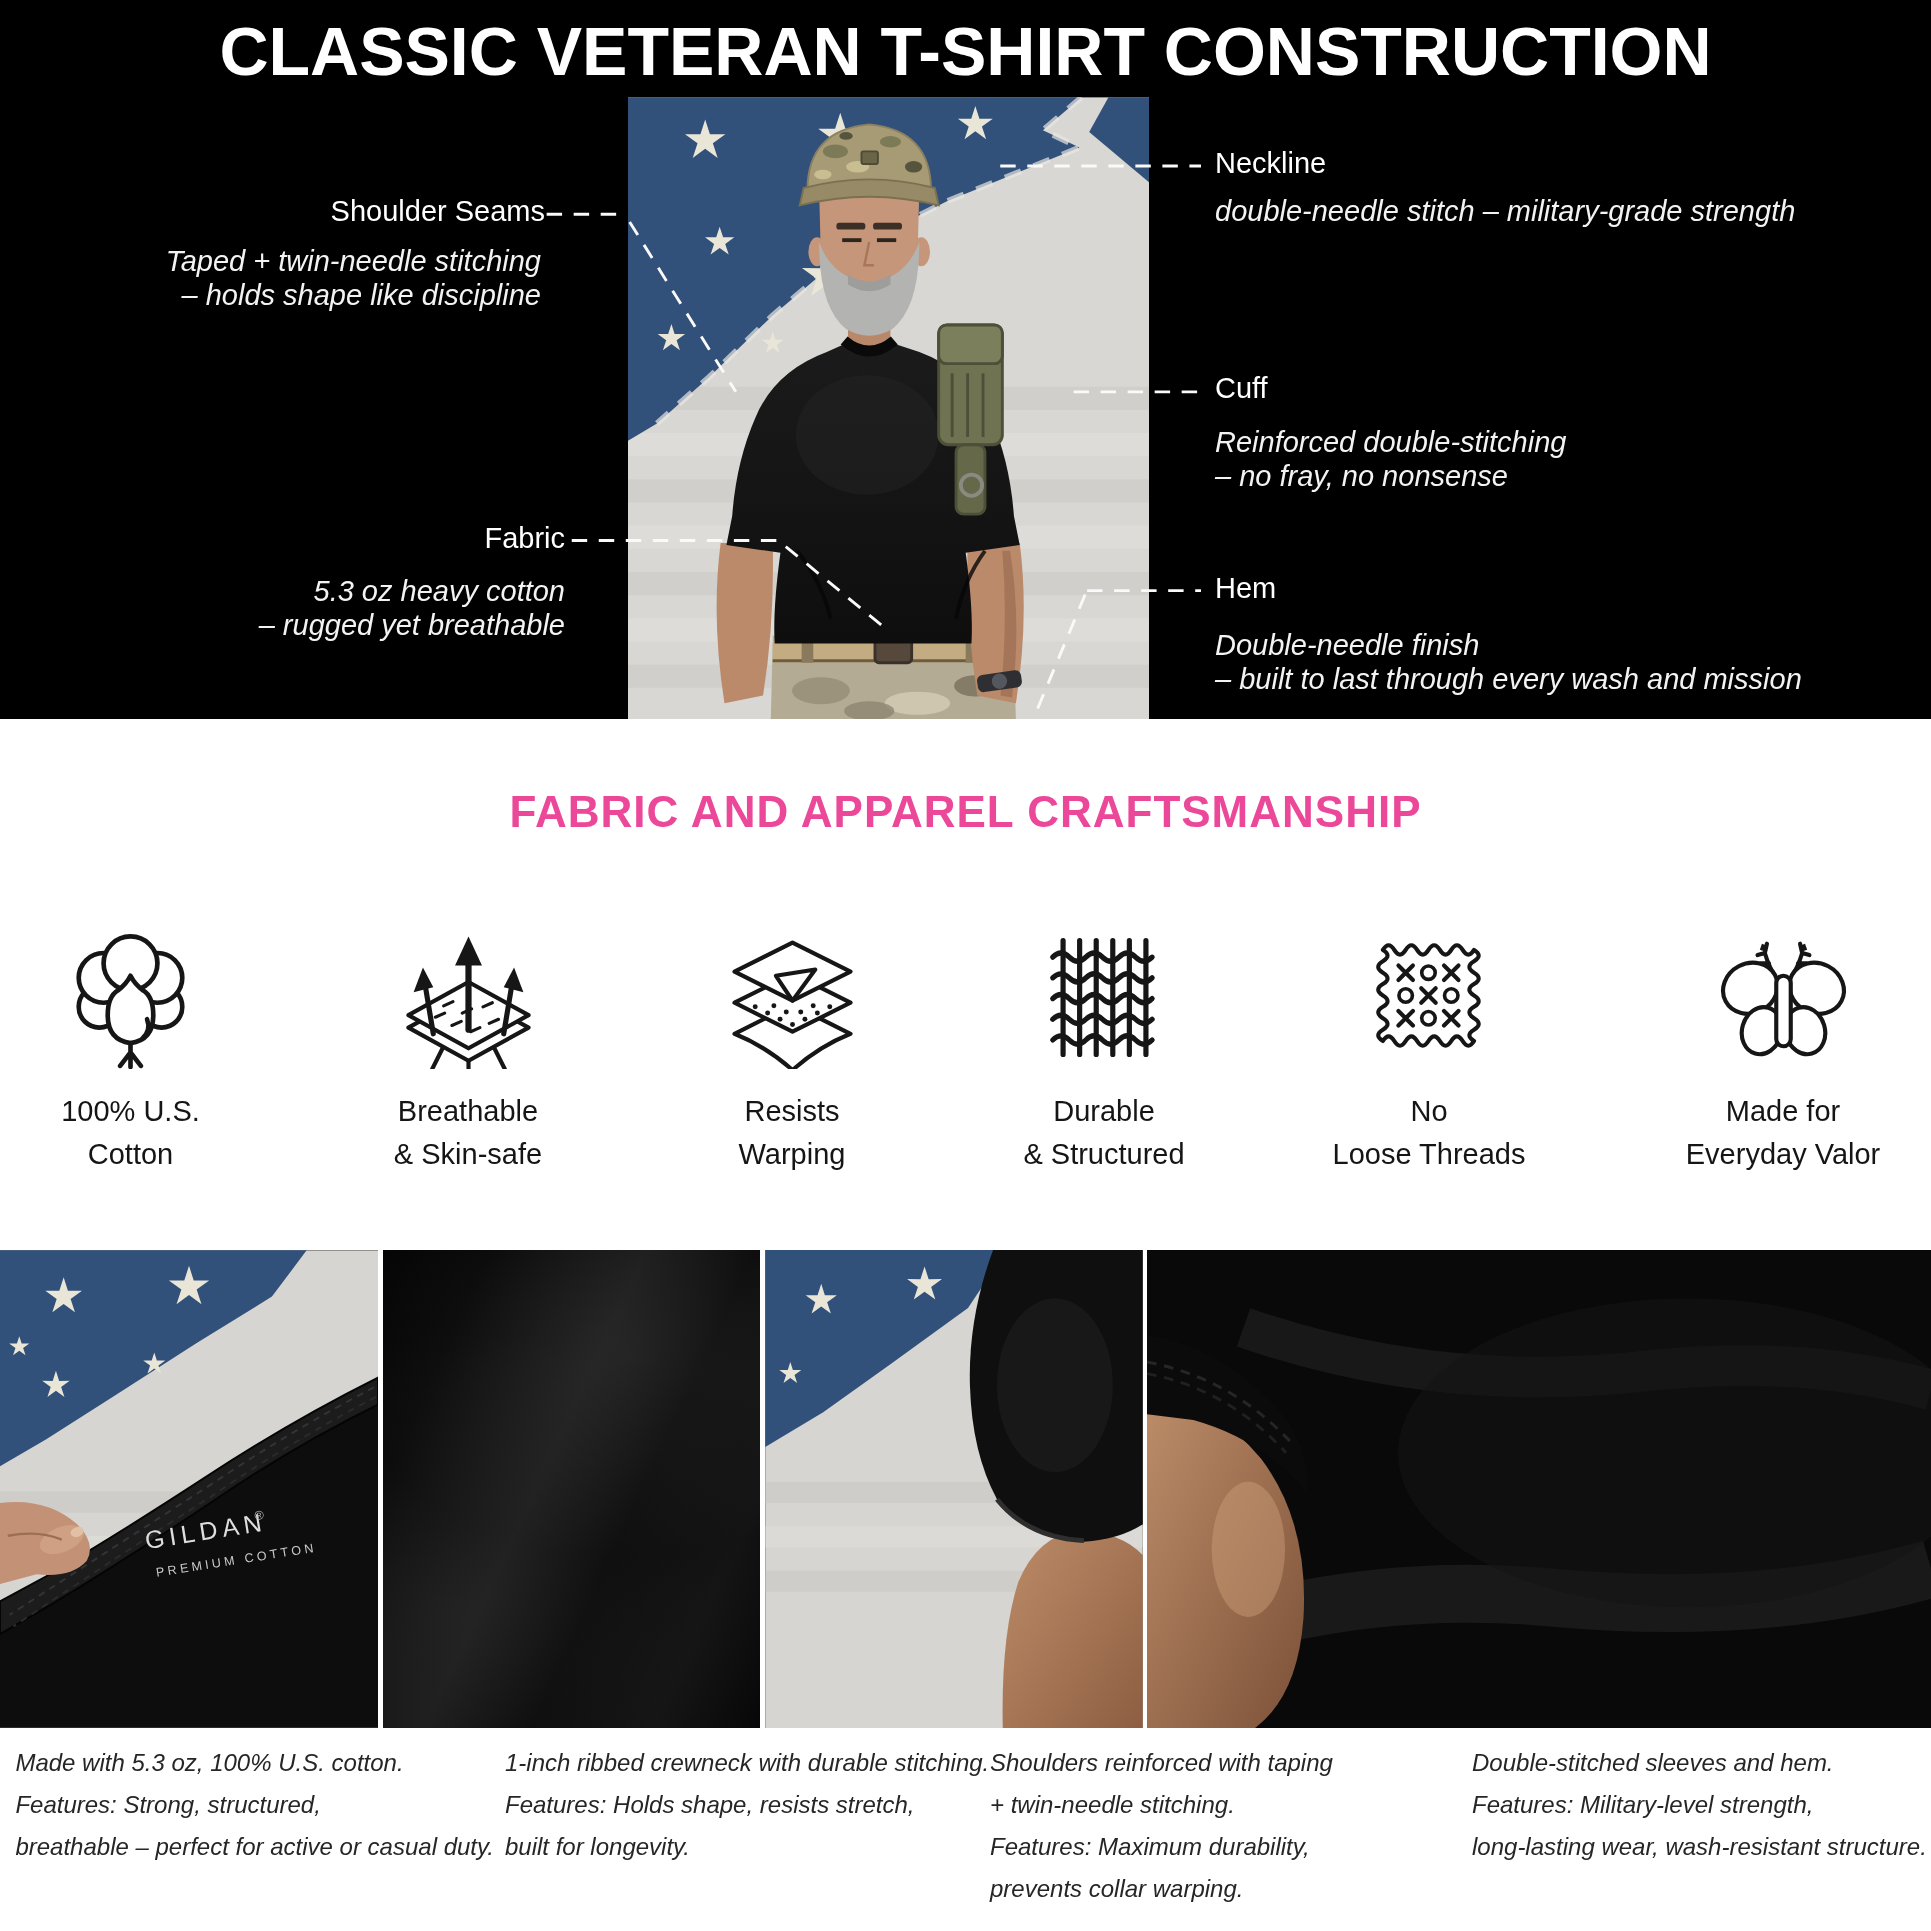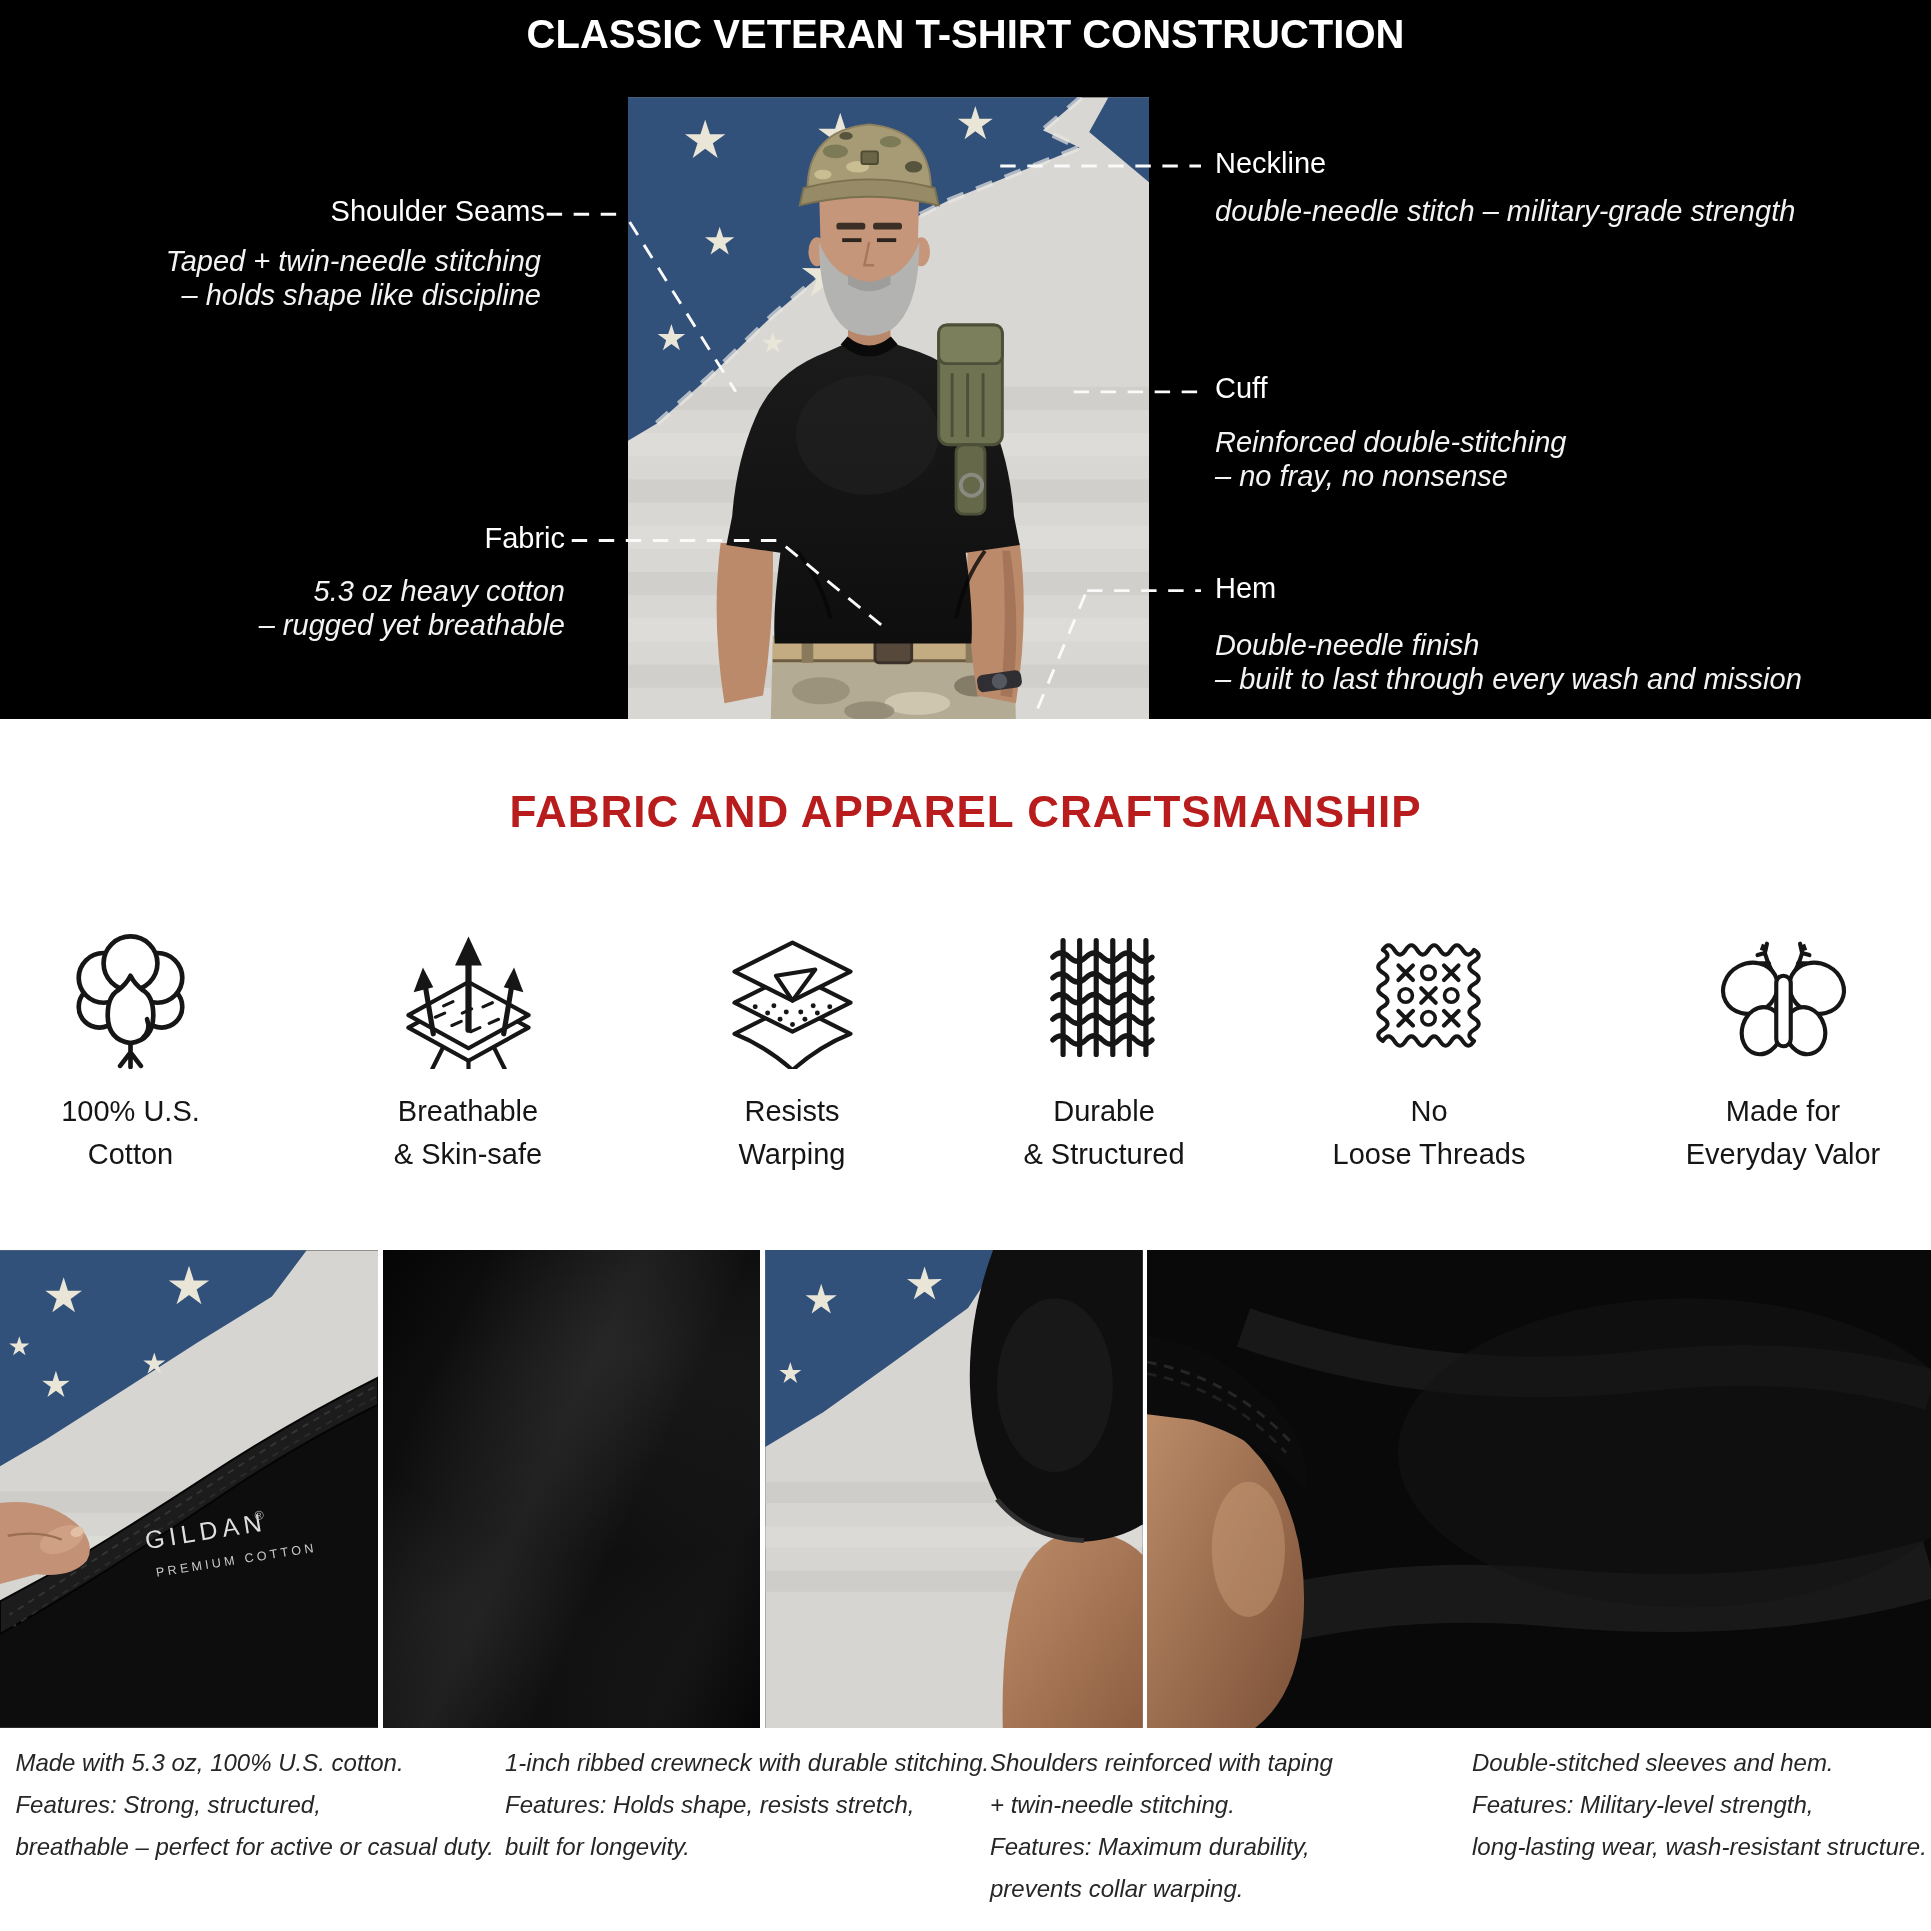--- a/index.html
+++ b/index.html
@@ -2,33 +2,33 @@
 <html><head>
 <meta charset="utf-8">
 <style>
   html,body{margin:0;padding:0;}
   body{width:1931px;height:1931px;font-family:"Liberation Sans",sans-serif;background:#fff;overflow:hidden;}
   .page{position:relative;width:1931px;height:1931px;background:#fff;}
 
   
   .hero{position:absolute;left:0;top:0;width:1931px;height:719px;background:#000;}
   .hero-title{position:absolute;top:11.6px;left:0;width:100%;text-align:center;color:#fff;
-    font-size:40px;font-weight:bold;letter-spacing:0;white-space:nowrap;}
+    font-size:68px;font-weight:bold;letter-spacing:0;white-space:nowrap;}
   .hero-photo{position:absolute;left:628px;top:97px;width:521px;height:623px;}
   .hero-photo svg{display:block;width:521px;height:623px;}
   .annot{position:absolute;left:0;top:0;width:1931px;height:719px;pointer-events:none;}
 
   .co-label{position:absolute;color:#ffffff;font-size:29px;white-space:nowrap;}
   .co-desc{position:absolute;color:#f3f3f3;font-size:29px;font-style:italic;}
   .co-desc span{display:block;white-space:nowrap;line-height:34px;}
   .align-r{text-align:right;}
 
   
   .craft{position:absolute;left:0;top:719px;width:1931px;height:531px;background:#fff;}
-  .craft-heading{position:absolute;top:68px;left:0;width:100%;text-align:center;color:#b91c1c;
+  .craft-heading{position:absolute;top:68px;left:0;width:100%;text-align:center;color:#ec4899;
     font-size:44px;font-weight:bold;letter-spacing:1px;white-space:nowrap;}
   .feature{position:absolute;top:205px;width:290px;text-align:center;}
   .feature .fi{display:inline-block;width:145px;height:145px;}
   .feature .flabel{margin-top:17.4px;font-size:29px;color:#151515;}
   .feature .flabel span{display:block;line-height:43px;white-space:nowrap;}
 
   
   .photos{position:absolute;left:0;top:1250px;width:1931px;height:478px;background:#fff;}
   .tile{position:absolute;top:0;height:478px;overflow:hidden;background:#0a0a0a;}
   .tile svg{display:block;}

